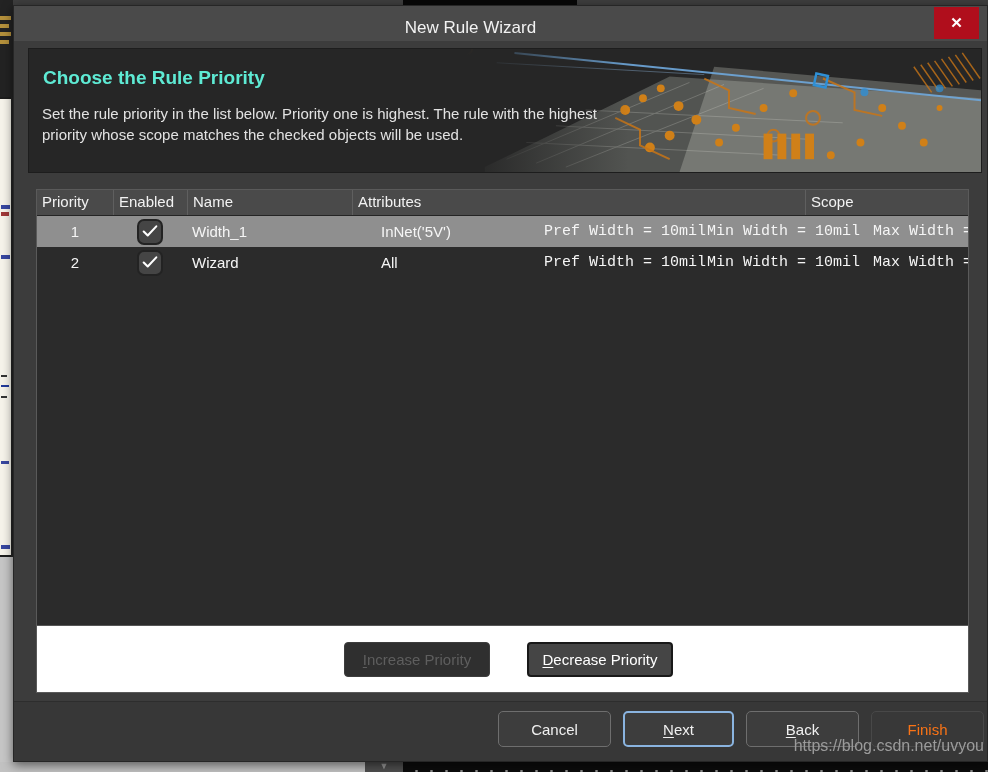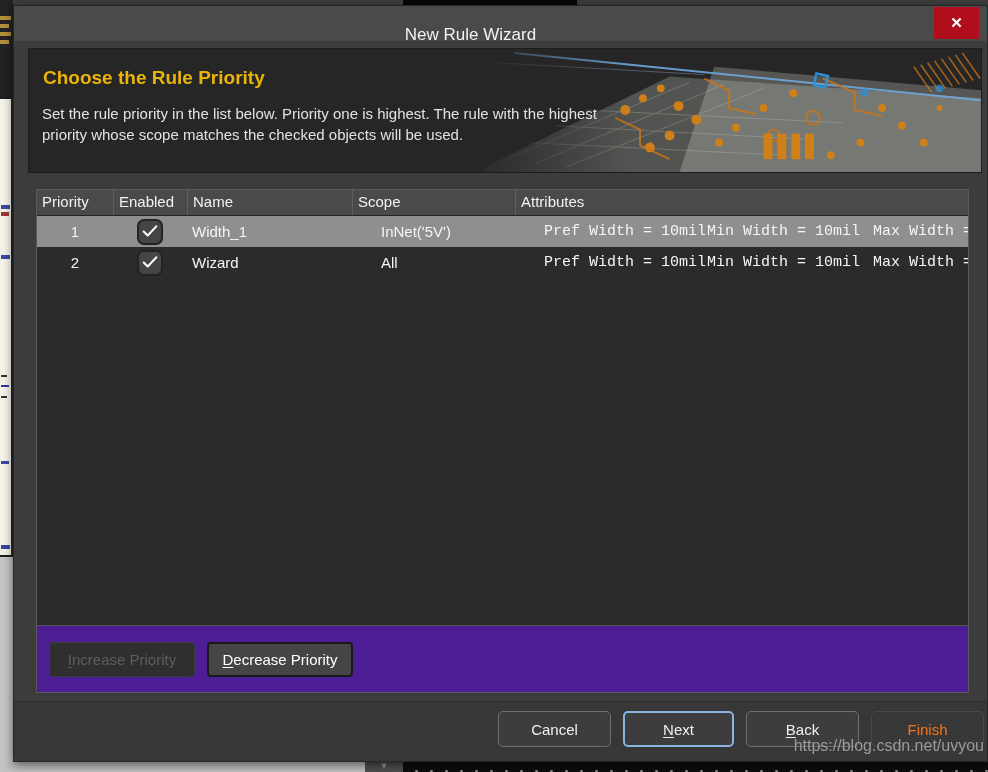--- a/index.html
+++ b/index.html
@@ -33,41 +33,41 @@
     background-size: 15px 12px; background-position: 6px 3px; }
 
   
   .dialog {
     position: absolute; left: 13px; top: 5px; width: 975px; height: 757px;
     background: #3c3c3c; border: 1px solid #262626; z-index: 2;
     box-shadow: 0 3px 10px rgba(0,0,0,0.55);
   }
   .titlebar { position: absolute; left: 0; top: 0; width: 100%; height: 35px; background: #4a4a4a; }
   .titlebar-title {
-    position: absolute; left: 0; right: 60px; top: 11px; height: 35px;
+    position: absolute; left: 0; right: 60px; top: 4px; height: 35px;
     text-align: center; line-height: 35px; font-size: 17px; color: #f2f2f2;
   }
   .close-btn {
     position: absolute; right: 8px; top: 1px; width: 45px; height: 32px;
     background: #b00e1c; border: none; color: #fff; font-size: 15px; font-weight: bold;
     cursor: pointer; line-height: 32px; text-align: center; font-family: "Liberation Sans", sans-serif;
   }
 
   
   .banner {
     position: absolute; left: 14px; top: 42px; width: 954px; height: 125px;
     background: #262626; border: 1px solid #1d1d1d; overflow: hidden;
   }
   .banner-art { position: absolute; right: 0; top: 0; width: 54%; height: 100%; }
   .banner-fade {
     position: absolute; inset: 0;
     background: linear-gradient(90deg, #262626 0%, #262626 46%, rgba(38,38,38,0) 63%);
   }
   .banner-title {
-    position: absolute; left: 14px; top: 18px; font-size: 19px; font-weight: bold; color: #eab308; z-index: 3;
+    position: absolute; left: 14px; top: 18px; font-size: 19px; font-weight: bold; color: #5eead4; z-index: 3;
   }
   .banner-desc {
     position: absolute; left: 13px; top: 54px; width: 572px;
     font-size: 15px; line-height: 21px; color: #e2e2e2; z-index: 3;
   }
 
   
   .table-panel {
     position: absolute; left: 22px; top: 183px; width: 933px; height: 504px;
     border: 1px solid #5a5a5a; background: #2b2b2b;
@@ -93,22 +93,22 @@
   .attr-seg:nth-child(3) { flex: 1; }
 
   .checkbox {
     width: 26px; height: 26px; border-radius: 7px;
     background: #454545; border: 2px solid #232323;
     display: flex; align-items: center; justify-content: center; cursor: pointer;
   }
   .table-empty { flex: 1; background: #2b2b2b; }
 
   .priority-btn-strip {
-    height: 67px; border-top: 1px solid #565656; background: #4c1d95;
-    display: flex; align-items: center; padding-left: 12px; gap: 12px;
+    height: 67px; border-top: 1px solid #565656; background: #ffffff;
+    display: flex; align-items: center; padding-left: 12px; gap: 37px; justify-content: center;
   }
   .pbtn {
     height: 35px; width: 146px; border-radius: 4px; font-size: 15px;
     font-family: "Liberation Sans", sans-serif; cursor: pointer;
   }
   .pbtn.disabled { background: #2f2f2f; border: 1px solid #3d3d3d; color: #5e5e5e; cursor: default; }
   .pbtn.enabled { background: #454545; border: 2px solid #191919; color: #ffffff; }
 
   
   .wizard-footer {
@@ -238,22 +238,22 @@
     <div class="banner-fade"></div>
     <div class="banner-title">Choose the Rule Priority</div>
     <div class="banner-desc">Set the rule priority in the list below. Priority one is highest. The rule with the highest priority whose scope matches the checked objects will be used.</div>
   </div>
 
   <div class="table-panel">
     <div class="thead">
       <div class="hcell c0">Priority</div>
       <div class="hcell c1">Enabled</div>
       <div class="hcell c2">Name</div>
+      <div class="hcell c4">Attributes</div>
       <div class="hcell c3">Scope</div>
-      <div class="hcell c4">Attributes</div>
     </div>
     <div class="trows">
         <div class="trow selected">
     <div class="cell c-priority">1</div>
     <div class="cell c-enabled">
       <span class="checkbox">
         <svg width="16" height="13" viewBox="0 0 14 11">
                 <path d="M1.5 5.5 L5 9 L12.5 1" stroke="#ffffff" stroke-width="1.8" fill="none" stroke-linecap="round" stroke-linejoin="round"></path>
               </svg>
       </span>

